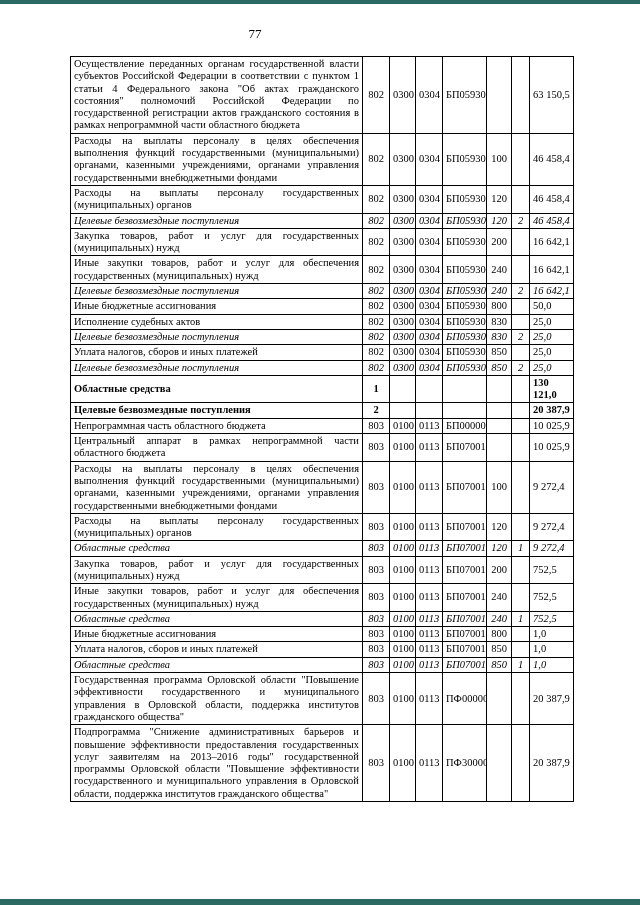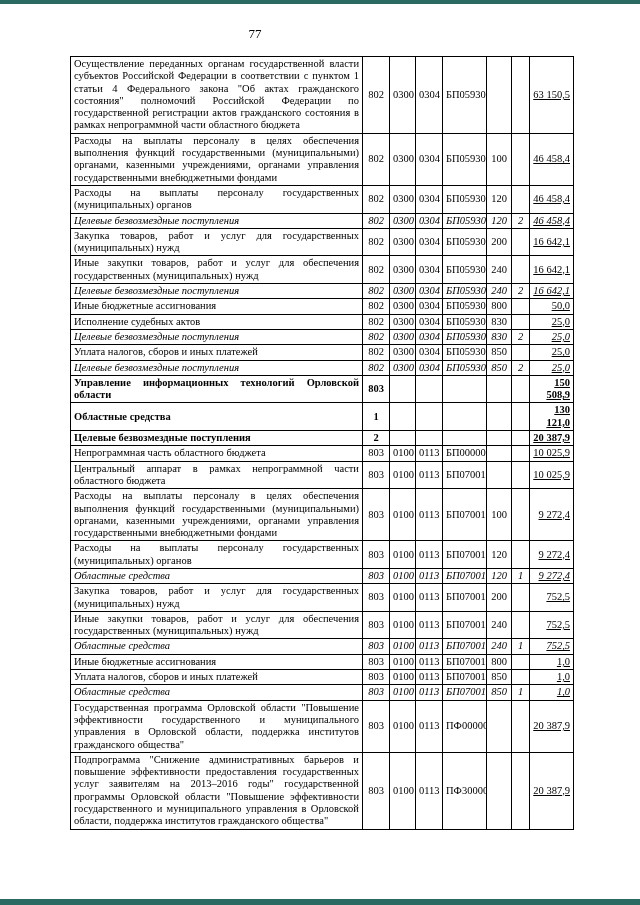--- a/index.html
+++ b/index.html
@@ -28,21 +28,21 @@
     border-radius:23px;
   }
   table.budget td {
     border:1px solid #000;
     vertical-align:middle;
     padding:1px 3px;
     overflow:hidden;
   }
   td.cell-text  { text-align:justify; }
   td.cell-code  { text-align:center; padding:1px 1px; }
-  td.cell-sum   { text-align:right; padding-right:5px;text-decoration:underline; }
+  td.cell-sum   { padding-right:5px; }
   tr.row-italic td { font-style:italic; }
   tr.row-bold td   { font-weight:bold; }
 </style>
 </head>
 <body>
 
 <div class="edge-bar top" style="background: rgb(43, 106, 98);"></div>
 
 <div class="page-number">77</div>
 
@@ -172,30 +172,20 @@
         <td class="cell-text">Целевые безвозмездные поступления</td>
         <td class="cell-code">802</td>
         <td class="cell-code">0300</td>
         <td class="cell-code">0304</td>
         <td class="cell-code">БП05930</td>
         <td class="cell-code">850</td>
         <td class="cell-code">2</td>
         <td class="cell-sum">25,0</td>
       </tr>
       <tr class="row-bold">
-        <td class="cell-text">Управление информационных технологий Орловской области</td>
-        <td class="cell-code">803</td>
-        <td class="cell-code"></td>
-        <td class="cell-code"></td>
-        <td class="cell-code"></td>
-        <td class="cell-code"></td>
-        <td class="cell-code"></td>
-        <td class="cell-sum">150 508,9</td>
-      </tr>
-      <tr class="row-bold">
         <td class="cell-text">Областные средства</td>
         <td class="cell-code">1</td>
         <td class="cell-code"></td>
         <td class="cell-code"></td>
         <td class="cell-code"></td>
         <td class="cell-code"></td>
         <td class="cell-code"></td>
         <td class="cell-sum">130 121,0</td>
       </tr>
       <tr class="row-bold">

